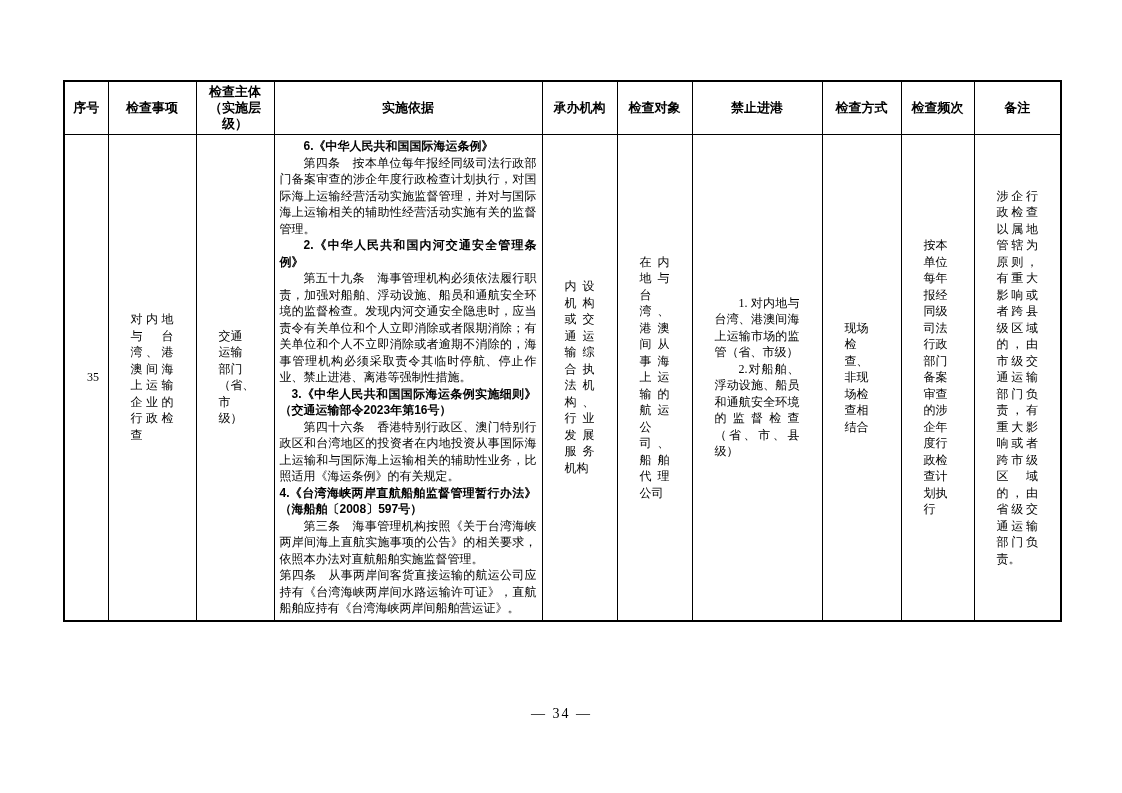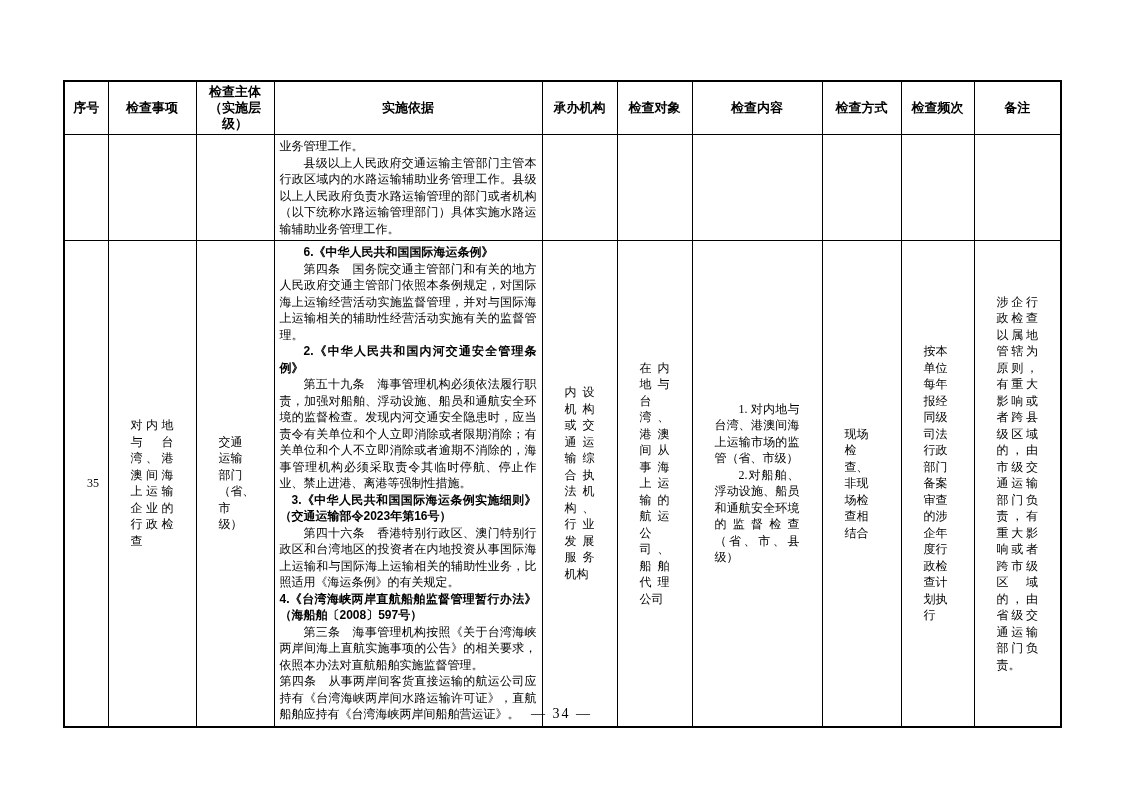--- a/index.html
+++ b/index.html
@@ -63,49 +63,34 @@
 
     <tbody>
         <tr class="head-row">
       <th>序号</th>
       <th>检查事项</th>
       <th>检查主体
 （实施层级）</th>
       <th>实施依据</th>
       <th>承办机构</th>
       <th>检查对象</th>
-      <th>检查内容</th>
+      <th>禁止进港</th>
       <th>检查方式</th>
       <th>检查频次</th>
       <th>备注</th>
     </tr>
 
-    <tr class="cont-row">
-      <td></td>
-      <td></td>
-      <td></td>
-      <td class="cell-basis">
-        <p class="para">业务管理工作。</p>
-        <p class="para indent">县级以上人民政府交通运输主管部门主管本行政区域内的水路运输辅助业务管理工作。县级以上人民政府负责水路运输管理的部门或者机构（以下统称水路运输管理部门）具体实施水路运输辅助业务管理工作。</p>
-      </td>
-      <td></td>
-      <td></td>
-      <td></td>
-      <td></td>
-      <td></td>
-      <td></td>
-    </tr>
 
     <tr class="main-row">
       <td class="center">35</td>
       <td class="just">对内地与台湾、港澳间海上运输企业的行政检查</td>
       <td class="center">交通运输部门（省、市级）</td>
       <td class="cell-basis">
         <p class="para indent bold">6.《中华人民共和国国际海运条例》</p>
-        <p class="para indent">第四条　国务院交通主管部门和有关的地方人民政府交通主管部门依照本条例规定，对国际海上运输经营活动实施监督管理，并对与国际海上运输相关的辅助性经营活动实施有关的监督管理。</p>
+        <p class="para indent">第四条　按本单位每年报经同级司法行政部门备案审查的涉企年度行政检查计划执行，对国际海上运输经营活动实施监督管理，并对与国际海上运输相关的辅助性经营活动实施有关的监督管理。</p>
         <p class="para indent bold">2.《中华人民共和国内河交通安全管理条例》</p>
         <p class="para indent">第五十九条　海事管理机构必须依法履行职责，加强对船舶、浮动设施、船员和通航安全环境的监督检查。发现内河交通安全隐患时，应当责令有关单位和个人立即消除或者限期消除；有关单位和个人不立即消除或者逾期不消除的，海事管理机构必须采取责令其临时停航、停止作业、禁止进港、离港等强制性措施。</p>
         <p class="para indent-sm bold">3.《中华人民共和国国际海运条例实施细则》（交通运输部令2023年第16号）</p>
         <p class="para indent">第四十六条　香港特别行政区、澳门特别行政区和台湾地区的投资者在内地投资从事国际海上运输和与国际海上运输相关的辅助性业务，比照适用《海运条例》的有关规定。</p>
         <p class="para bold">4.《台湾海峡两岸直航船舶监督管理暂行办法》（海船舶〔2008〕597号）</p>
         <p class="para indent">第三条　海事管理机构按照《关于台湾海峡两岸间海上直航实施事项的公告》的相关要求，依照本办法对直航船舶实施监督管理。</p>
         <p class="para">第四条　从事两岸间客货直接运输的航运公司应持有《台湾海峡两岸间水路运输许可证》，直航船舶应持有《台湾海峡两岸间船舶营运证》。</p>
       </td>
       <td class="just">内设机构或交通运输综合执法机构、行业发展服务机构</td>
       <td class="just">在内地与台湾、港澳间从事海上运输的航运公司、船舶代理公司</td>

